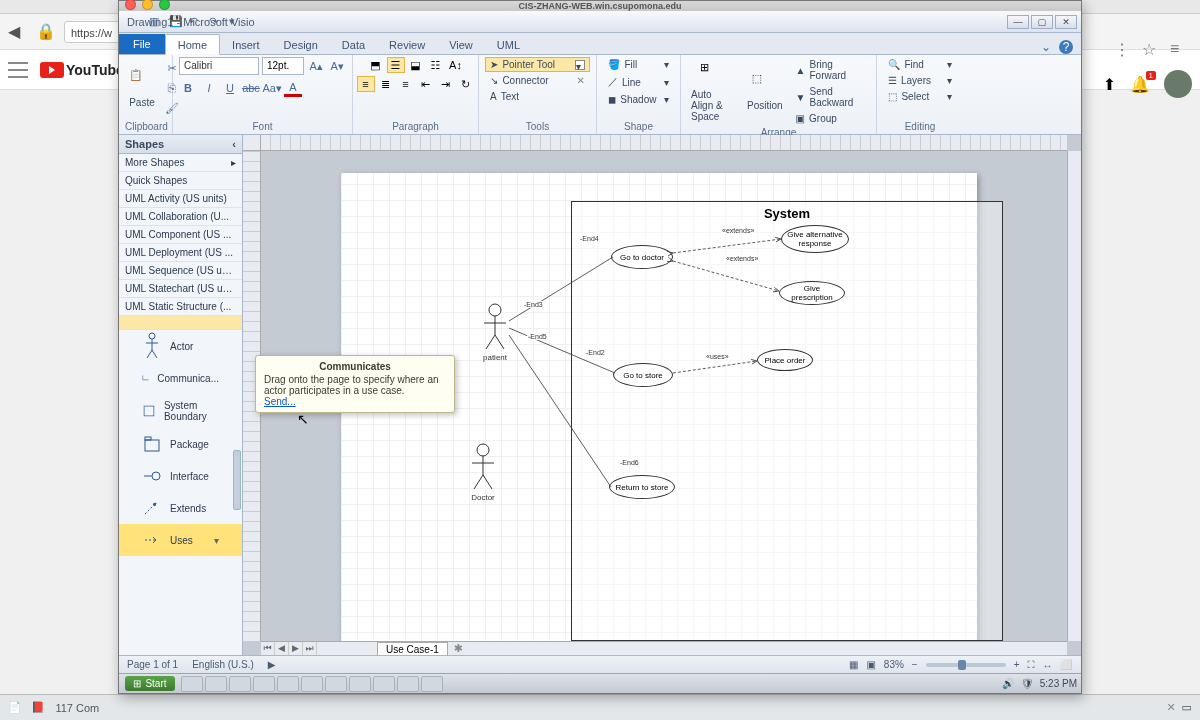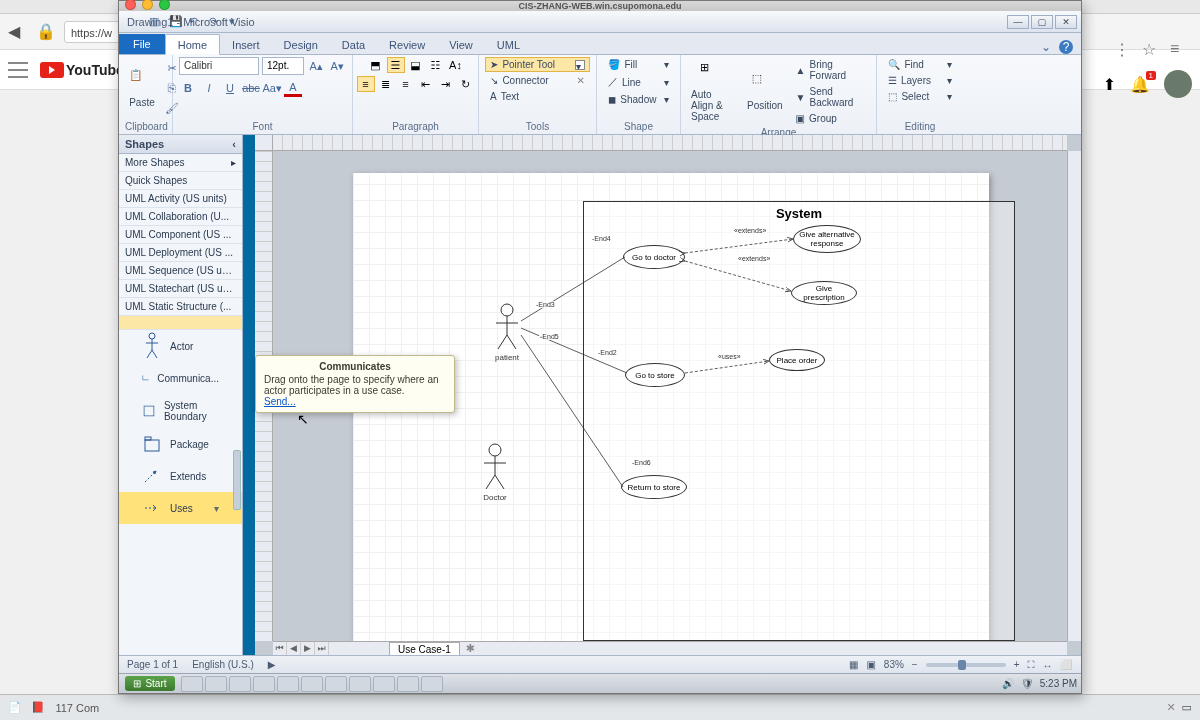--- a/index.html
+++ b/index.html
@@ -61,21 +61,21 @@
   .size-sel { width: 42px; height: 18px; border: 1px solid #a9b7cb; background: #fff; font-size: 10px; padding: 0 4px; line-height: 16px; }
   .stack { display: flex; flex-direction: column; gap: 2px; }
   .row { display: flex; gap: 2px; align-items: center; }
   .para-btn { width: 18px; height: 16px; border: 1px solid transparent; display: inline-flex; align-items: center; justify-content: center; }
   .para-btn.active { background: #fde7a7; border-color: #e3b445; }
   .tool-item { display: flex; align-items: center; gap: 4px; padding: 1px 4px; font-size: 10px; color: #3a4a60; border: 1px solid transparent; }
   .tool-item.active { background: #fde7a7; border-color: #e3b445; }
   .chk { width: 10px; height: 10px; border: 1px solid #888; background: #fff; }
 
   
-  .workspace { position: absolute; left: 0; right: 0; top: 134px; bottom: 38px; display: flex; background: #0369a1; gap: 12px; }
+  .workspace { position: absolute; left: 0; right: 0; top: 134px; bottom: 38px; display: flex; background: #0369a1; }
 
   
   .shapes-panel { width: 124px; background: #f2f5f9; border-right: 1px solid #a9b7cb; display: flex; flex-direction: column; }
   .panel-title { background: linear-gradient(#e8edf4,#d6deea); padding: 3px 6px; font-size: 11px; font-weight: bold; color: #3a4a60; border-bottom: 1px solid #a9b7cb; display: flex; justify-content: space-between; align-items: center; }
   .stencil-item { padding: 3px 6px; font-size: 10px; color: #2a3a50; border-bottom: 1px solid #dde3ec; white-space: nowrap; overflow: hidden; text-overflow: ellipsis; cursor: pointer; }
   .stencil-item.sel { background: #fde7a7; }
   .shapes-list { flex: 1; overflow: hidden; position: relative; }
   .shape-row { display: flex; align-items: center; gap: 8px; padding: 6px 23px; font-size: 10px; color: #2a3a50; }
   .shape-ico { width: 20px; height: 20px; display: flex; align-items: center; justify-content: center; }
   .shape-row.highlight { background: #ffe27a; }
@@ -415,20 +415,29 @@
               <svg viewBox="0 0 20 20">
                 <rect x="3" y="3" width="6" height="3" fill="none" stroke="#2a5a9a"></rect>
                 <rect x="3" y="6" width="14" height="11" fill="none" stroke="#2a5a9a"></rect>
               </svg>
             </span>
           <span>Package</span>
         </div>
         <div class="shape-row">
           <span class="shape-ico">
               <svg viewBox="0 0 20 20">
+                <circle cx="14" cy="10" r="4" fill="none" stroke="#2a5a9a"></circle>
+                <line x1="2" y1="10" x2="10" y2="10" stroke="#2a5a9a"></line>
+              </svg>
+            </span>
+          <span>Interface</span>
+        </div>
+        <div class="shape-row">
+          <span class="shape-ico">
+              <svg viewBox="0 0 20 20">
                 <line x1="3" y1="16" x2="14" y2="5" stroke="#2a5a9a" stroke-dasharray="2 2"></line>
                 <path d="M14 5 L11 6 L13 8 Z" fill="none" stroke="#2a5a9a"></path>
               </svg>
             </span>
           <span>Extends</span>
         </div>
         <div class="shape-row highlight">
           <span class="shape-ico">
               <svg viewBox="0 0 20 20">
                 <line x1="3" y1="10" x2="14" y2="10" stroke="#2a5a9a" stroke-dasharray="2 2"></line>

